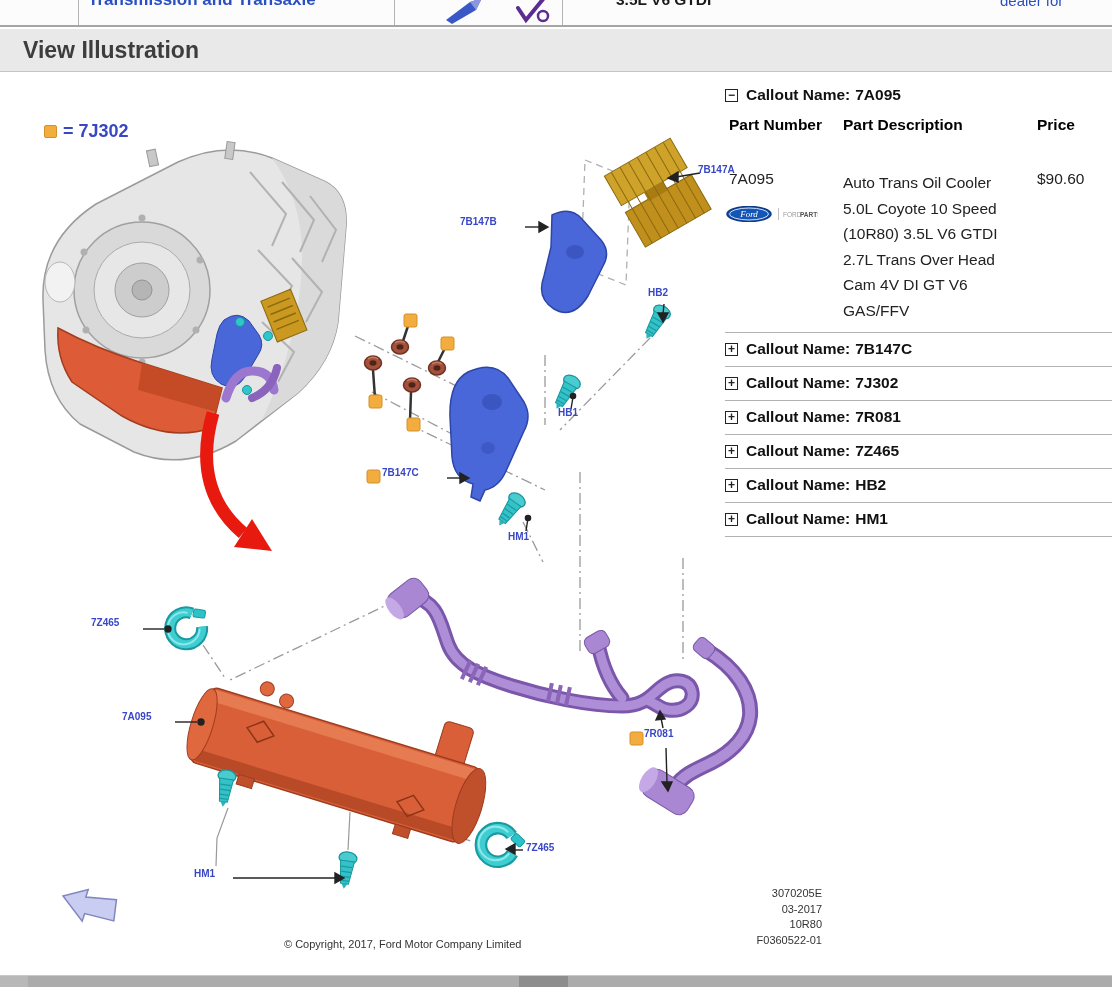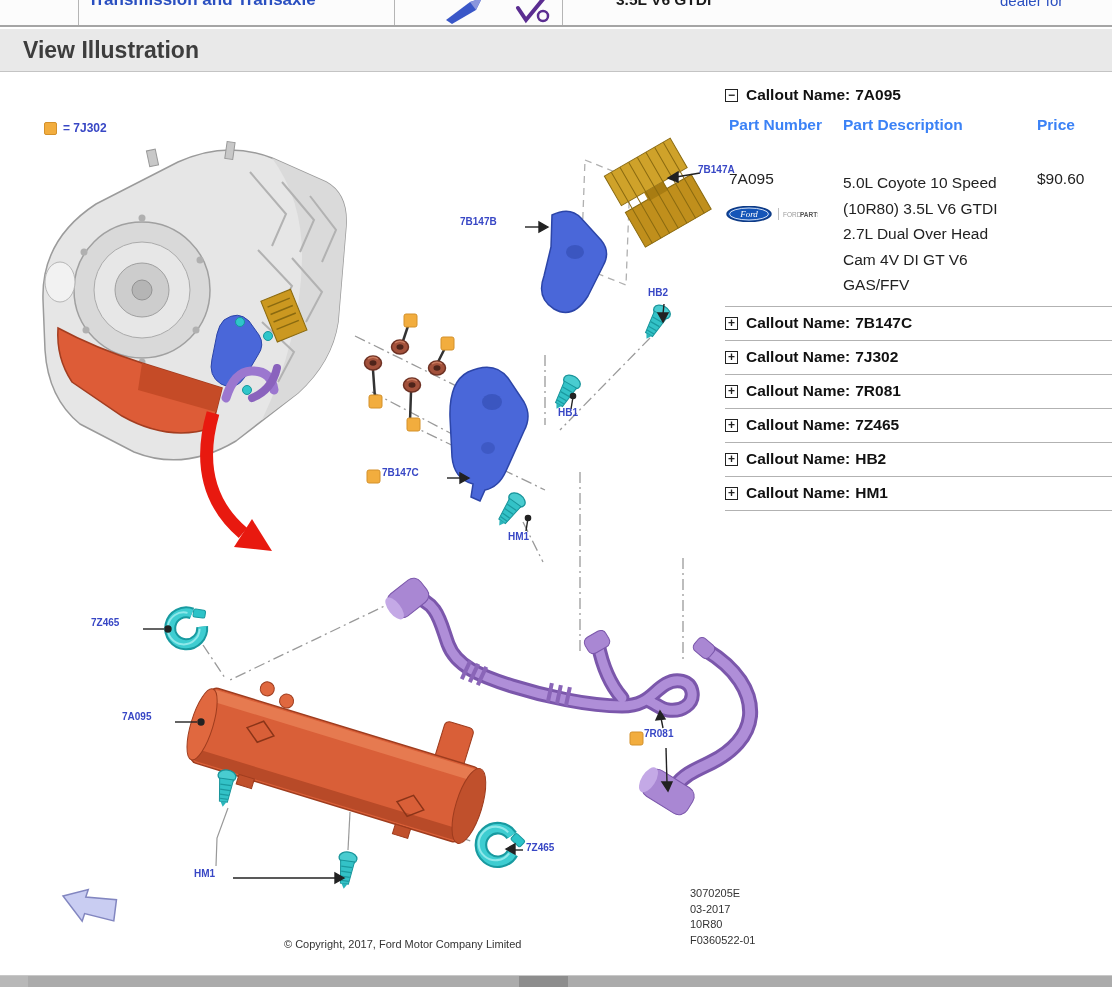--- a/index.html
+++ b/index.html
@@ -25,40 +25,40 @@
   .view-head h1 { font-size:23px; font-weight:bold; color:#3d3d3d; padding:8px 0 0 14px; }
 
   
   .content { position:absolute; left:0; top:72px; width:1112px; height:903px; background:#fff; }
   .diagram-svg { position:absolute; left:0; top:72px; width:1112px; height:903px; }
 
   
   .legend { position:absolute; left:44px; top:121px; display:flex; align-items:center; gap:6px; }
   .yellow-swatch { width:13px; height:13px; background:#f2ad3e; border:1px solid #d4912b;
     border-radius:2px; display:inline-block; }
-  .legend-text { font-size:12px; font-weight:bold; color:#3847c5; }
+  .legend-text { font-size:18px; font-weight:bold; color:#3847c5; }
 
   
   .olabel { position:absolute; font-size:10px; font-weight:bold; color:#3847c5;
     white-space:nowrap; cursor:pointer; }
 
   
-  .docnums { position:absolute; left:690px; top:886px; width:132px; text-align:left;
+  .docnums { position:absolute; left:690px; top:886px; width:132px; text-align:right;
     font-size:11px; color:#333; line-height:15.5px; }
   .copyright { position:absolute; left:284px; top:938px; font-size:11px; color:#333; }
 
   
   .panel { position:absolute; left:725px; top:86px; width:387px; }
   .callout-head { display:flex; align-items:center; gap:8px; font-weight:bold;
     font-size:15.5px; color:#111; cursor:pointer; }
   .box-icon { width:13px; height:13px; border:1.5px solid #222; background:#fff;
     display:flex; align-items:center; justify-content:center; font-size:12px;
     line-height:10px; font-weight:bold; color:#222; flex:0 0 auto; }
   .cols { position:relative; height:18px; margin-top:12px; font-weight:bold;
-    font-size:15.5px; color:#3b82f6; }
+    font-size:15.5px; color:#000000; }
   .cols span { position:absolute; top:0; white-space:nowrap; }
   .col-pn { left:4px; } .col-pd { left:118px; } .col-pr { left:312px; }
   .prow { position:relative; margin-top:36px; }
   .pn-val { position:absolute; left:4px; top:0; font-size:15.5px; color:#222; }
   .brand-logo { position:absolute; left:1px; top:36px;text-decoration:underline; }
   .desc { margin-left:118px; width:205px; font-size:15.5px; color:#222; line-height:25.6px; }
   .price-val { position:absolute; left:312px; top:0; font-size:15.5px; color:#222; }
   .rows { margin-top:8px; border-top:1px solid #b2b2b2; }
   .crow { height:34px; border-bottom:1px solid #b2b2b2; display:flex; align-items:center;
     gap:8px; font-weight:bold; font-size:15.5px; color:#111; cursor:pointer; }
@@ -351,23 +351,24 @@
         <svg width="92" height="16" viewBox="0 0 92 16">
           <ellipse cx="23" cy="8" rx="22" ry="7.5" fill="#1455b8" stroke="#0d3a85" stroke-width="1.5"></ellipse>
           <ellipse cx="23" cy="8" rx="19.5" ry="6" fill="none" stroke="#ffffff" stroke-width="0.8"></ellipse>
           <text x="23" y="11" text-anchor="middle" font-size="9" font-style="italic" font-family="Liberation Serif, serif" fill="#fff">Ford</text>
           <rect x="52" y="2" width="1" height="12" fill="#c0c0c0"></rect>
           <text x="57" y="11" font-size="6.5" fill="#9a9a9a" font-family="Liberation Sans, sans-serif">FORD</text>
           <text x="74" y="11" font-size="6.5" font-weight="bold" fill="#555" font-family="Liberation Sans, sans-serif">PARTS</text>
         </svg>
       </span>
       <div class="desc">
+        <div>Auto Trans Oil Cooler</div>
         <div>5.0L Coyote 10 Speed</div>
         <div>(10R80) 3.5L V6 GTDI</div>
-        <div>2.7L Dual Over Head</div>
+        <div>2.7L Trans Over Head</div>
         <div>Cam 4V DI GT V6</div>
         <div>GAS/FFV</div>
       </div>
       <span class="price-val">$90.60</span>
     </div>
     <div class="rows">
       <div class="crow">
         <span class="box-icon">+</span>
         <span>Callout Name:</span>
         <span style="margin-left:-3px">7B147C</span>

